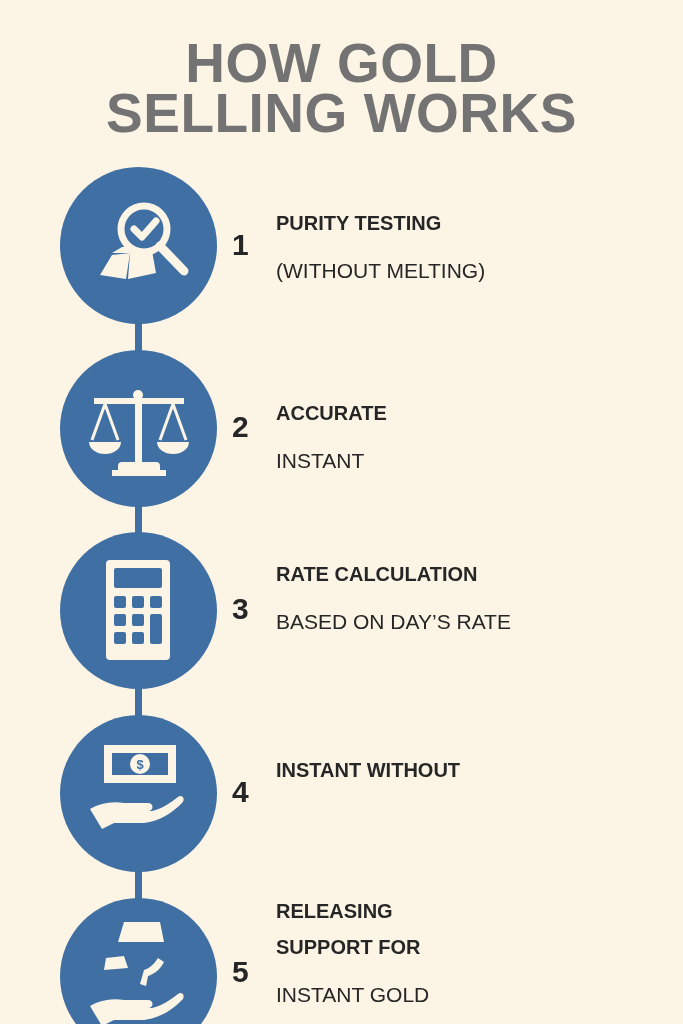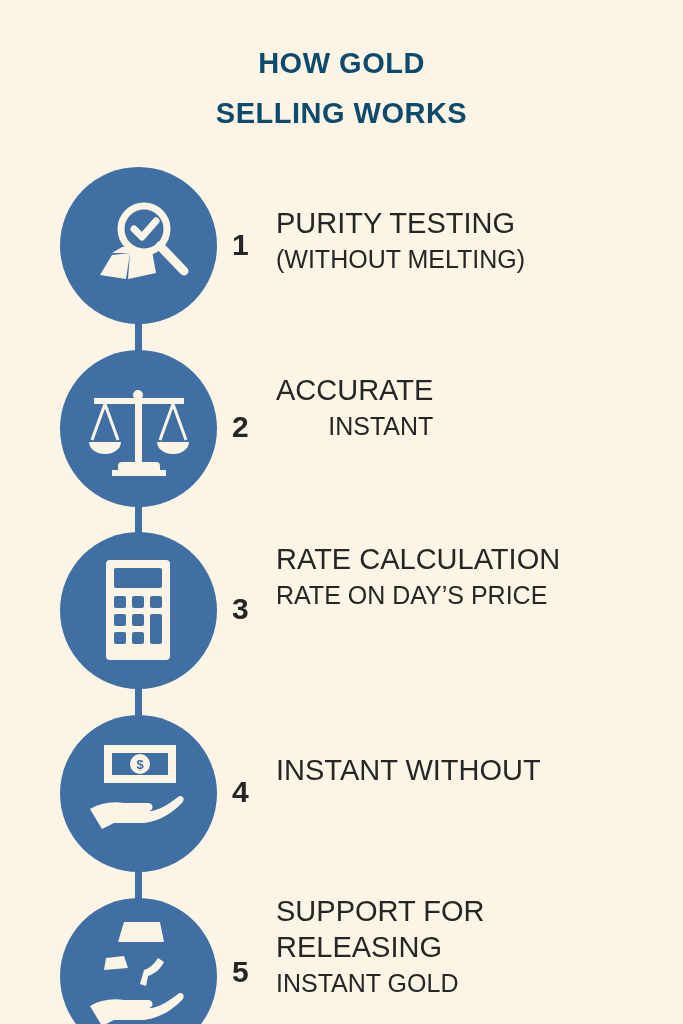--- a/index.html
+++ b/index.html
@@ -1,24 +1,24 @@
 <!DOCTYPE html>
 <html><head>
 <meta charset="utf-8">
 <style>
   html, body { margin:0; padding:0; }
   body { width:683px; height:1024px; background:#fcf5e6; position:relative; overflow:hidden; font-family:"Liberation Sans", sans-serif; color:#262626; }
-  .title { position:absolute; left:0; top:38px; width:683px; text-align:center; font-weight:700; font-size:29px; line-height:50px; letter-spacing:0.5px; color:#0c4a6e; }
+  .title { position:absolute; left:0; top:38px; width:683px; text-align:center; font-weight:700; font-size:55px; line-height:50px; letter-spacing:0.5px; color:#737373; }
   .connector { position:absolute; left:135px; width:7px; background:#3f6fa3; }
   .circle { position:absolute; left:60px; width:157px; height:157px; border-radius:50%; background:#3f6fa3; }
   .circle svg { position:absolute; left:0; top:0; width:157px; height:157px; }
   .num { position:absolute; left:232px; font-weight:700; font-size:30px; color:#262626; }
   .step-text { position:absolute; left:276px; }
-  .step-title { font-weight:400; font-size:29px; line-height:36px; display:block; }
-  .step-sub { font-weight:400; font-size:25px; line-height:36px; display:block; }
+  .step-title { font-weight:700; font-size:20px; line-height:36px; display:block; }
+  .step-sub { font-weight:400; font-size:21px; line-height:36px; display:block;margin-top:12px; }
 </style>
 </head>
 <body>
 
 <div class="title">
   <div>HOW GOLD</div>
   <div>SELLING WORKS</div>
 </div>
 
 <div class="connector" style="top:320px;height:34px;"></div>
@@ -54,21 +54,21 @@
       <line x1="45" y1="54" x2="32" y2="90" stroke-width="3"></line>
       <line x1="45" y1="54" x2="58" y2="90" stroke-width="3"></line>
       <line x1="113" y1="54" x2="100" y2="90" stroke-width="3"></line>
       <line x1="113" y1="54" x2="126" y2="90" stroke-width="3"></line>
       <path d="M29,92 h32 a16,12 0 0 1 -32,0z" stroke="none"></path>
       <path d="M97,92 h32 a16,12 0 0 1 -32,0z" stroke="none"></path>
     </g>
   </svg>
 </div>
 <div class="num" style="top:410px;">2</div>
-<div class="step-text" style="top:372px;text-align:right;">
+<div class="step-text" style="top:395px;">
   <span class="step-title">ACCURATE</span>
   <span class="step-sub">INSTANT</span>
 </div>
 
 <div class="circle" style="top:532px;">
   <svg viewBox="0 0 157 157">
     <rect x="46" y="28" width="64" height="100" rx="4" fill="#fcf5e6"></rect>
     <g fill="#3f6fa3">
       <rect x="54" y="36" width="48" height="20" rx="2"></rect>
       <rect x="54" y="64" width="12" height="12" rx="2"></rect>
@@ -76,23 +76,23 @@
       <rect x="90" y="64" width="12" height="12" rx="2"></rect>
       <rect x="54" y="82" width="12" height="12" rx="2"></rect>
       <rect x="72" y="82" width="12" height="12" rx="2"></rect>
       <rect x="90" y="82" width="12" height="30" rx="2"></rect>
       <rect x="54" y="100" width="12" height="12" rx="2"></rect>
       <rect x="72" y="100" width="12" height="12" rx="2"></rect>
     </g>
   </svg>
 </div>
 <div class="num" style="top:592px;">3</div>
-<div class="step-text" style="top:541px;">
+<div class="step-text" style="top:556px;">
   <span class="step-title">RATE CALCULATION</span>
-  <span class="step-sub">RATE ON DAY’S PRICE</span>
+  <span class="step-sub">BASED ON DAY’S RATE</span>
 </div>
 
 <div class="circle" style="top:715px;">
   <svg viewBox="0 0 157 157">
     <rect x="44" y="30" width="72" height="38" fill="#fcf5e6"></rect>
     <path d="M52,38 h56 a6,6 0 0 0 0,0 v22 h-56z" fill="#3f6fa3"></path>
     <circle cx="80" cy="49" r="10" fill="#fcf5e6"></circle>
     <text x="80" y="54" font-size="13" font-weight="700" text-anchor="middle" fill="#3f6fa3" font-family="Liberation Sans, sans-serif">$</text>
     <path d="M30,94 c10,-6 22,-8 34,-6 h24 c6,0 6,8 0,8 h-18 h22 c10,-2 18,-8 26,-14 c4,-3 8,2 4,6 c-10,10 -22,18 -38,20 h-30 l-12,6 z" fill="#fcf5e6"></path>
   </svg>
@@ -107,16 +107,16 @@
     <g fill="#fcf5e6">
       <polygon points="64,24 100,24 104,44 58,44"></polygon>
       <polygon points="46,60 64,58 68,70 44,72"></polygon>
       <path d="M84,72 c6,-2 10,-6 14,-12 l6,4 c-4,8 -10,12 -16,14 l-2,10 l-6,-2z"></path>
       <path d="M30,108 c10,-6 22,-8 34,-6 h24 c6,0 6,8 0,8 h-18 h22 c10,-2 18,-8 26,-14 c4,-3 8,2 4,6 c-10,10 -22,18 -38,20 h-30 l-12,6 z"></path>
     </g>
   </svg>
 </div>
 <div class="num" style="top:955px;">5</div>
 <div class="step-text" style="top:893px;">
+  <span class="step-title">RELEASING</span>
   <span class="step-title">SUPPORT FOR</span>
-  <span class="step-title">RELEASING</span>
   <span class="step-sub">INSTANT GOLD</span>
 </div>
 
 </body></html>

